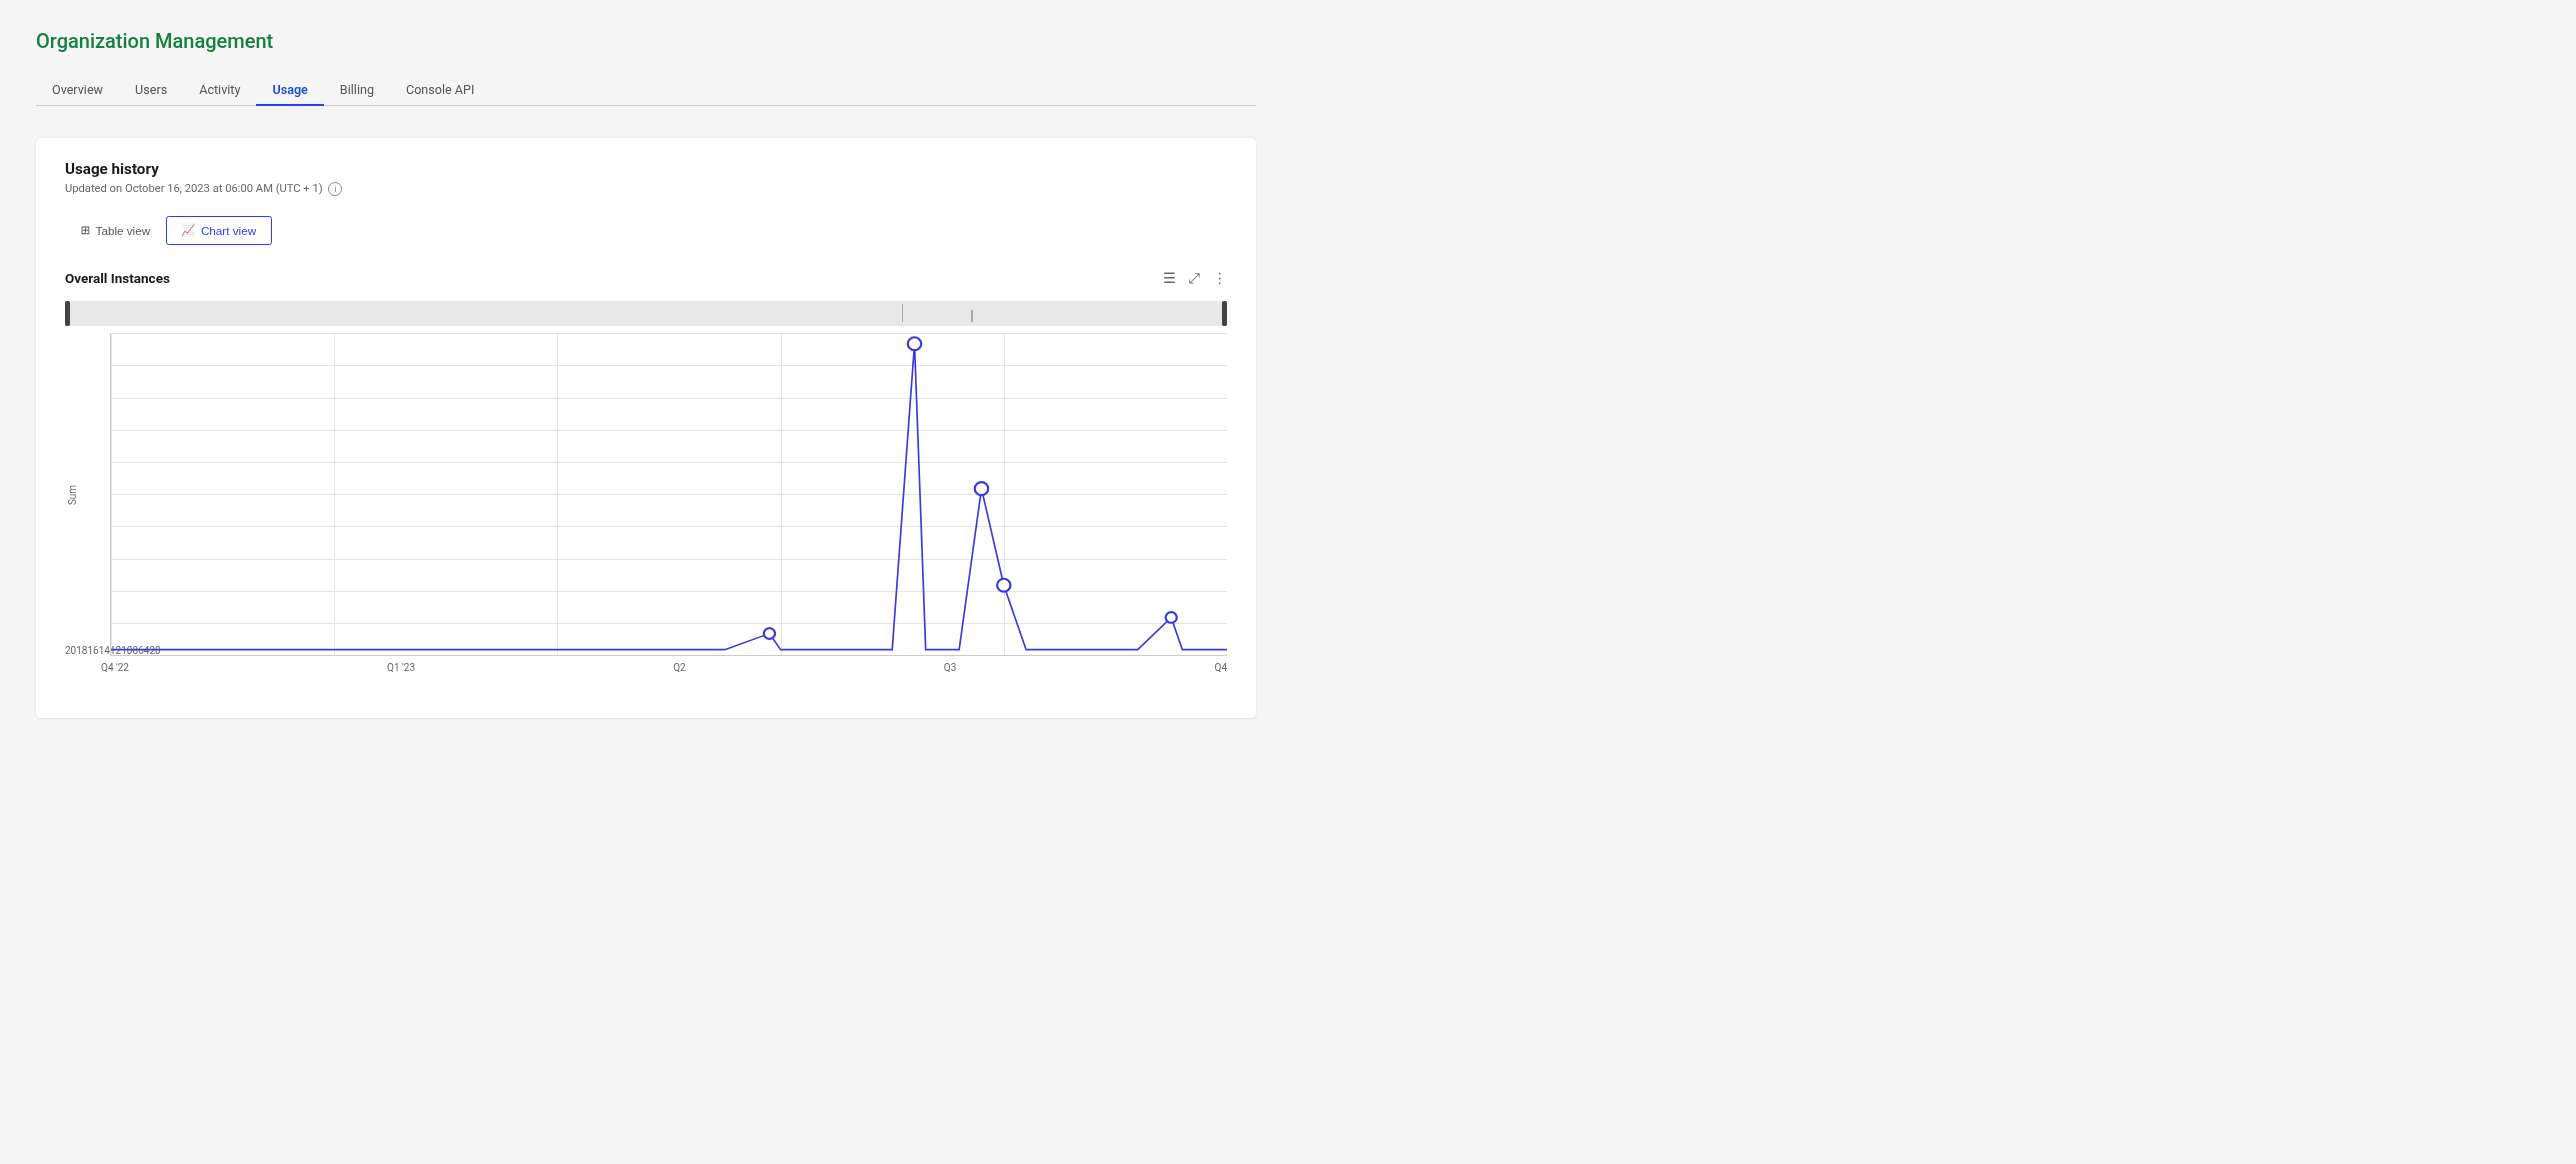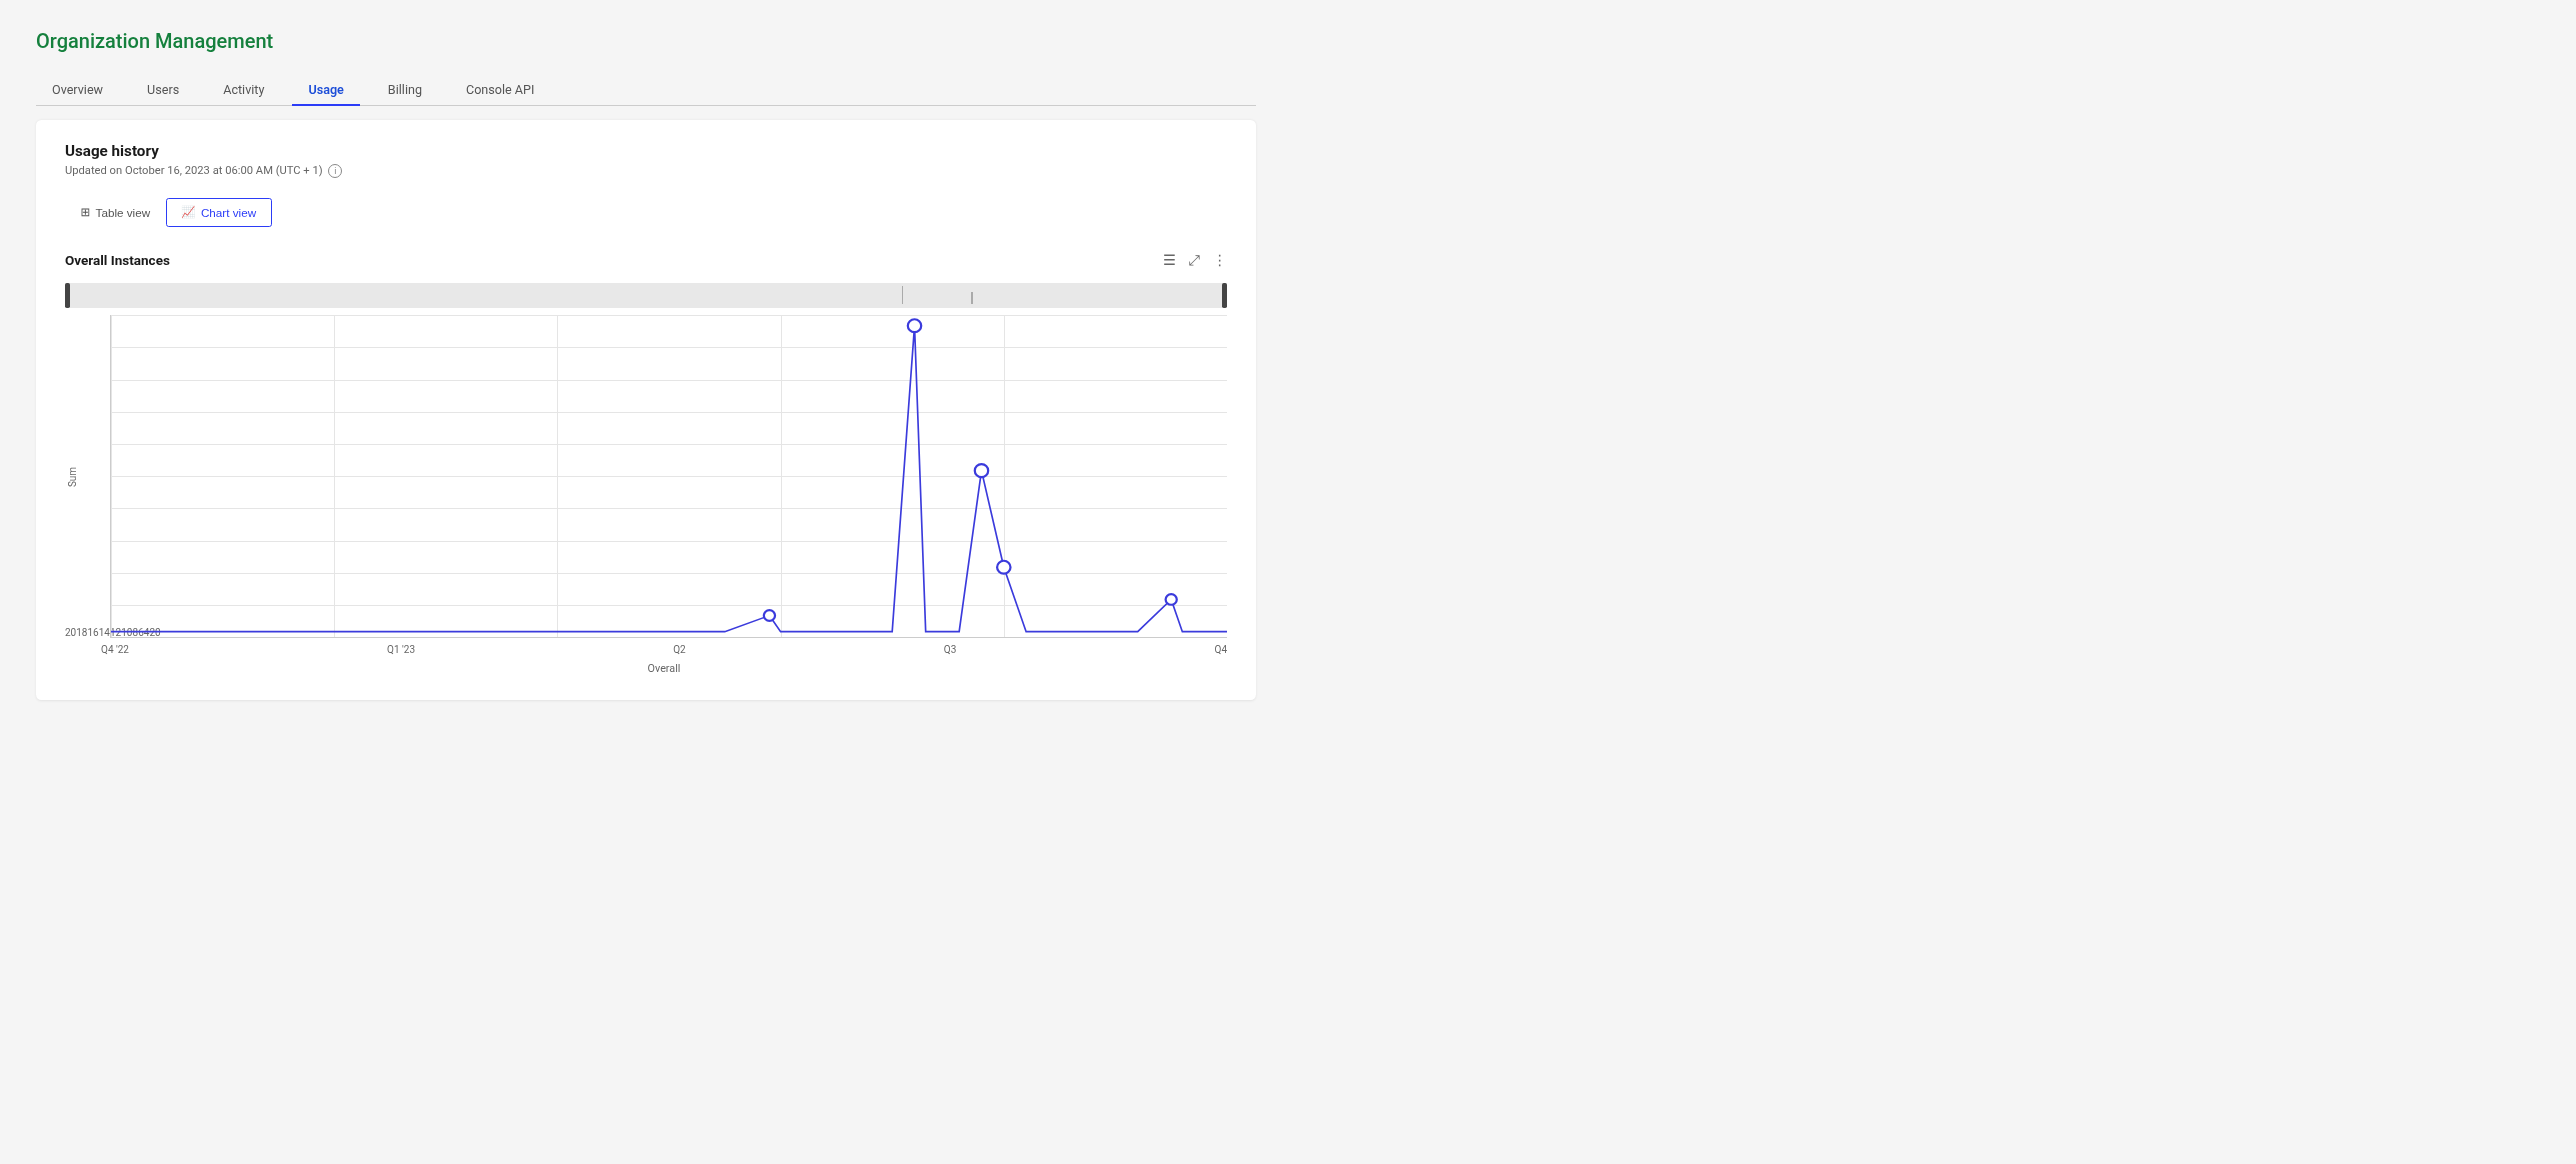--- a/index.html
+++ b/index.html
@@ -15,22 +15,22 @@
     }
     .page-title {
       font-size: 20px;
       font-weight: 500;
       margin-bottom: 21.5px;
       color: #15803d;
     }
     .nav-tabs {
       display: flex;
       border-bottom: 0.9px solid #ccc;
-      margin-bottom: 14px;
-      gap: 12px;
+      margin-bottom: 32px;
+      gap: 0;
     }
     .nav-tab {
       padding: 7.2px 16px;
       cursor: pointer;
       font-size: 12.6px;
       color: #555;
       border-bottom: 2.7px solid transparent;
       margin-bottom: -0.9px;
       user-select: none;
     }
@@ -313,17 +313,16 @@
       </div>
 
       <div class="x-axis-labels">
         <span>Q4 '22</span>
         <span>Q1 '23</span>
         <span>Q2</span>
         <span>Q3</span>
         <span>Q4</span>
       </div>
 
-      <div class="x-axis-title">Overall</div>
     </div>
   </div>
 </div>
 
 
 </body></html>

